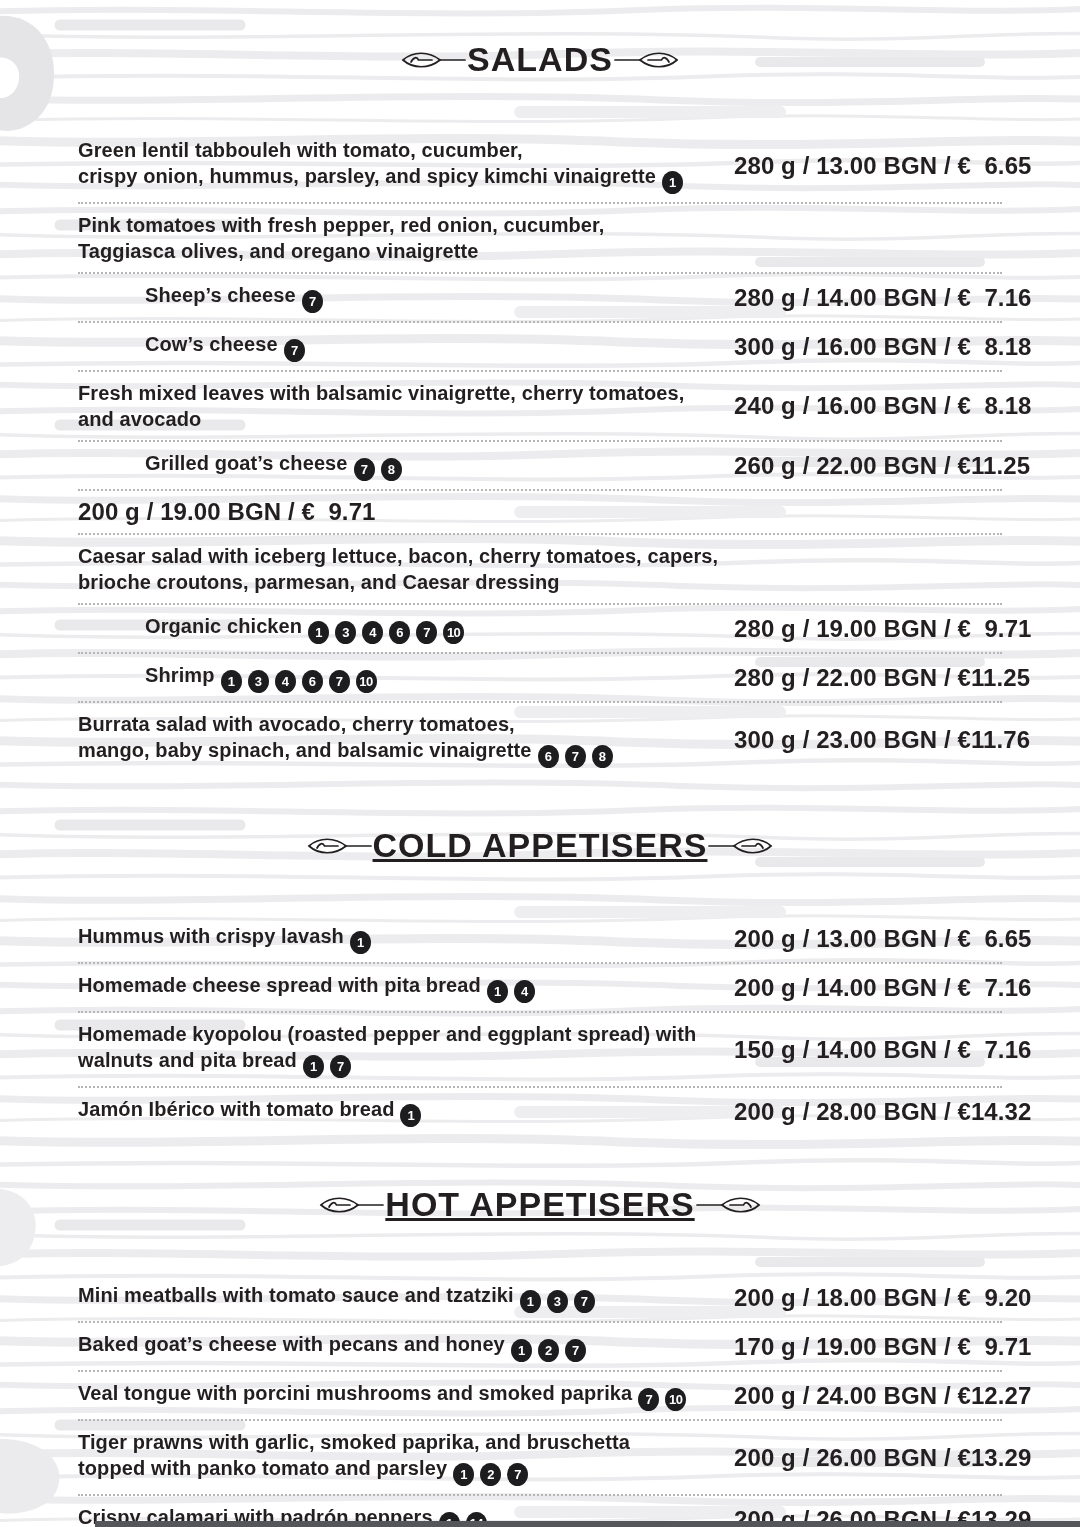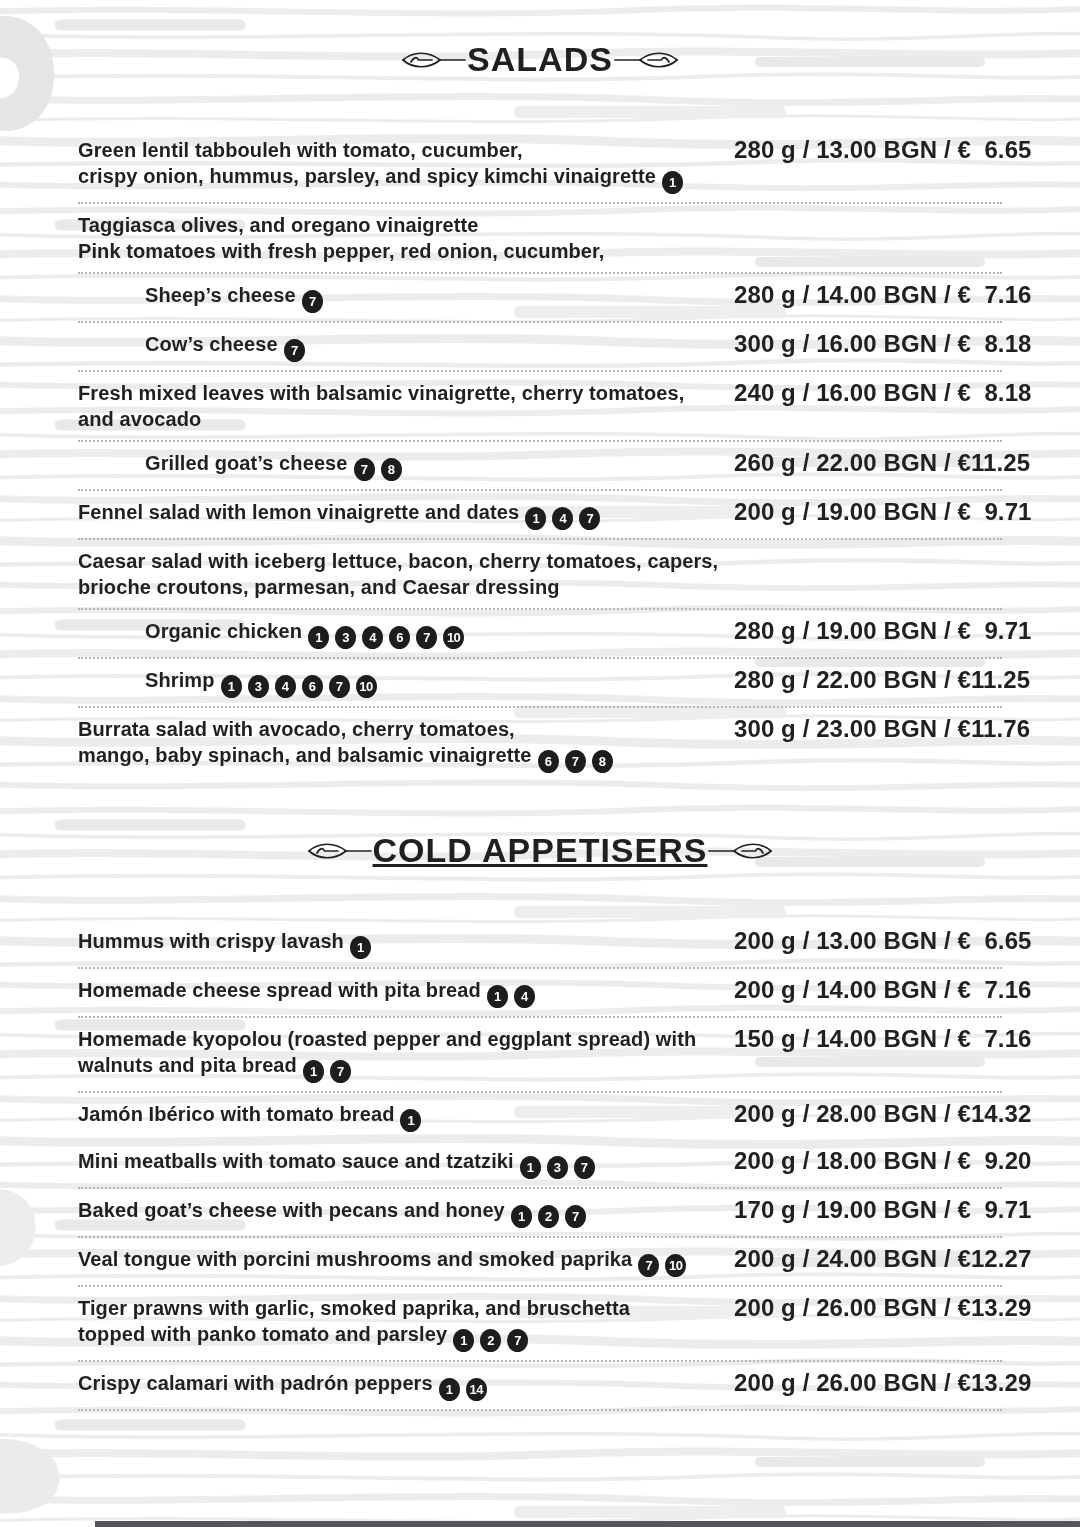--- a/index.html
+++ b/index.html
@@ -13,21 +13,21 @@
   .content{position:absolute;left:78px;right:78px;top:0;z-index:1;padding-top:40px;}
   .section{margin:0;}
   .section-heading{
     display:flex;align-items:center;justify-content:center;gap:0;
     font-size:34px;letter-spacing:1px;margin:0 0 50px 0;color:#231f20;
   }
   .section + .section .section-heading{margin-top:50px;text-decoration:underline;}
   .orn{flex:none;display:block;}
   .orn.flip{transform:scaleX(-1);}
   .row{
-    display:flex;justify-content:space-between;align-items:flex-start;
+    display:flex;justify-content:space-between;align-items:center;
     padding:8px 0;
   }
   .row.has-div{border-bottom:2px dotted #b5b5b5;}
   .name{flex:1;min-width:0;font-size:20px;line-height:26px;letter-spacing:0.1px;}
   .row.indent .name{padding-left:67px;}
   .line{display:block;white-space:nowrap;}
   .price{
     flex:none;width:268px;text-align:right;white-space:pre;
     font-size:24px;line-height:26px;letter-spacing:0.1px;
   }
@@ -91,22 +91,22 @@
       </h2>
       <div class="row has-div">
         <div class="name">
           <span class="line"><span>Green lentil tabbouleh with tomato, cucumber,</span></span>
           <span class="line"><span>crispy onion, hummus, parsley, and spicy kimchi vinaigrette</span><span class="badge">1</span></span>
         </div>
         <div class="price">280 g / 13.00 BGN / €  6.65</div>
       </div>
       <div class="row has-div">
         <div class="name">
+          <span class="line"><span>Pink tomatoes with fresh pepper, red onion, cucumber,</span></span>
           <span class="line"><span>Taggiasca olives, and oregano vinaigrette</span></span>
-          <span class="line"><span>Pink tomatoes with fresh pepper, red onion, cucumber,</span></span>
         </div>
         <div class="price"></div>
       </div>
       <div class="row indent has-div">
         <div class="name">
           <span class="line"><span>Sheep’s cheese</span><span class="badge">7</span></span>
         </div>
         <div class="price">280 g / 14.00 BGN / €  7.16</div>
       </div>
       <div class="row indent has-div">
@@ -122,23 +122,20 @@
         </div>
         <div class="price">240 g / 16.00 BGN / €  8.18</div>
       </div>
       <div class="row indent has-div">
         <div class="name">
           <span class="line"><span>Grilled goat’s cheese</span><span class="badge">7</span><span class="badge">8</span></span>
         </div>
         <div class="price">260 g / 22.00 BGN / €11.25</div>
       </div>
       <div class="row has-div">
-        <div class="name">
-          <span class="line"><span>Fennel salad with lemon vinaigrette and dates</span><span class="badge">1</span><span class="badge">4</span><span class="badge">7</span></span>
-        </div>
         <div class="price">200 g / 19.00 BGN / €  9.71</div>
       </div>
       <div class="row has-div">
         <div class="name">
           <span class="line"><span>Caesar salad with iceberg lettuce, bacon, cherry tomatoes, capers,</span></span>
           <span class="line"><span>brioche croutons, parmesan, and Caesar dressing</span></span>
         </div>
         <div class="price"></div>
       </div>
       <div class="row indent has-div">
@@ -195,20 +192,33 @@
         <div class="price">150 g / 14.00 BGN / €  7.16</div>
       </div>
       <div class="row">
         <div class="name">
           <span class="line"><span>Jamón Ibérico with tomato bread</span><span class="badge">1</span></span>
         </div>
         <div class="price">200 g / 28.00 BGN / €14.32</div>
       </div>
     </section>
     <section class="section">
+      <h2 class="section-heading">
+        <svg class="orn" width="66" height="26" viewBox="0 0 66 26" xmlns="http://www.w3.org/2000/svg" fill="none" stroke="#231f20" stroke-width="1.7" stroke-linecap="round">
+    <path d="M2,13 C12,4 28,4 39,13 C28,22 12,22 2,13 Z"></path>
+    <path d="M10,15 C12.5,10 16,9.5 17.5,13 L31,13"></path>
+    <path d="M39,13 L64,13"></path>
+  </svg>
+        <span>HOT APPETISERS</span>
+        <svg class="orn flip" width="66" height="26" viewBox="0 0 66 26" xmlns="http://www.w3.org/2000/svg" fill="none" stroke="#231f20" stroke-width="1.7" stroke-linecap="round">
+    <path d="M2,13 C12,4 28,4 39,13 C28,22 12,22 2,13 Z"></path>
+    <path d="M10,15 C12.5,10 16,9.5 17.5,13 L31,13"></path>
+    <path d="M39,13 L64,13"></path>
+  </svg>
+      </h2>
       <div class="row has-div">
         <div class="name">
           <span class="line"><span>Mini meatballs with tomato sauce and tzatziki</span><span class="badge">1</span><span class="badge">3</span><span class="badge">7</span></span>
         </div>
         <div class="price">200 g / 18.00 BGN / €  9.20</div>
       </div>
       <div class="row has-div">
         <div class="name">
           <span class="line"><span>Baked goat’s cheese with pecans and honey</span><span class="badge">1</span><span class="badge">2</span><span class="badge">7</span></span>
         </div>

